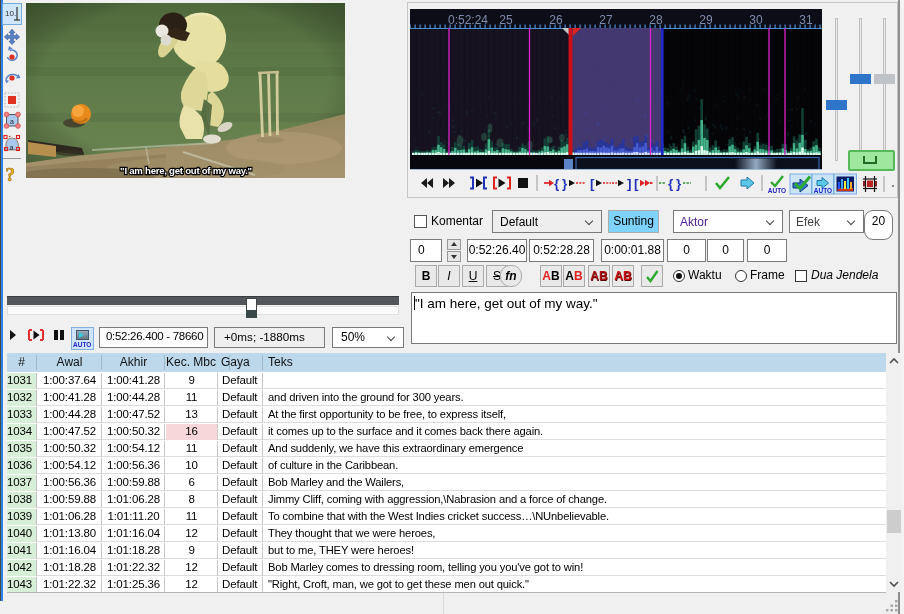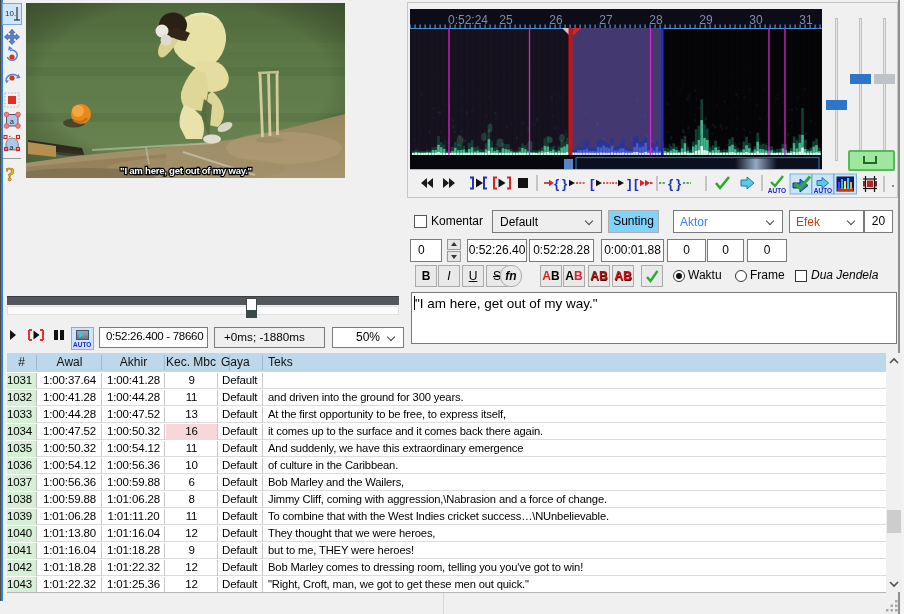--- a/index.html
+++ b/index.html
@@ -1115,28 +1115,28 @@
 </svg></div>
 
 <div class="abs" style="left:414px;top:215px;width:13px;height:13px;background:#fff;border:1px solid #555;"></div>
 <div class="abs" style="left:431px;top:214px;font-size:12px;">Komentar</div>
 <div class="combo" style="left:492px;top:210px;width:110px;height:23px;background:#eee;">
     <span style="position:absolute;left:7px;top:4px;">Default</span>
     <span class="chev"></span>
   </div>
 <div class="abs" style="left:608px;top:210px;width:51px;height:23px;background:#7dd3fc;border:1px solid #adadad;font-size:12px;text-align:center;line-height:21px;">Sunting</div>
 <div class="combo" style="left:673px;top:210px;width:110px;height:23px;">
-    <span style="position:absolute;left:6px;top:4px;color:#3b82f6;">Aktor</span>
+    <span style="position:absolute;left:6px;top:4px;color:#4c1d95;">Aktor</span>
     <span class="chev"></span>
   </div>
 <div class="combo" style="left:789px;top:210px;width:75px;height:23px;">
-    <span style="position:absolute;left:6px;top:4px;color:#c2410c;">Efek</span>
+    <span style="position:absolute;left:6px;top:4px;color:#404040;">Efek</span>
     <span class="chev"></span>
   </div>
-<div class="tb" style="left:864px;top:210px;width:29px;height:23px;text-align:center;line-height:21px;">20</div>
+<div class="tb" style="left:864px;top:210px;width:29px;height:30px;text-align:center;line-height:21px;border-radius:9px;">20</div>
 
 <div class="tb" style="left:410px;top:239px;width:32px;height:23px;">
     <span style="position:absolute;left:7px;top:3px;">0</span>
   </div>
 <div class="abs" style="left:447px;top:239px;width:14px;height:23px;">
 <div style="position:absolute;top:0;width:14px;height:11px;background:#e6e6e6;border:1px solid #999;"></div>
 <div style="position:absolute;top:12px;width:14px;height:11px;background:#e6e6e6;border:1px solid #999;"></div>
 <div style="position:absolute;left:4px;top:3px;width:0;height:0;border-left:3px solid transparent;border-right:3px solid transparent;border-bottom:4px solid #333;"></div>
 <div style="position:absolute;left:4px;top:16px;width:0;height:0;border-left:3px solid transparent;border-right:3px solid transparent;border-top:4px solid #333;"></div>
 </div>
@@ -1190,21 +1190,21 @@
 <div style="position:absolute;left:7px;top:4px;width:0;height:0;border-top:3px solid transparent;border-bottom:3px solid transparent;border-left:5px solid #3cd;"></div>
 <div style="position:absolute;left:1px;top:13px;font-size:6.5px;font-weight:bold;color:#2222cc;">AUTO</div>
 </div>
 <div class="tb" style="left:99px;top:327px;width:109px;height:21px;background:#fdfdfd;white-space:nowrap;overflow:hidden;">
     <span style="position:absolute;left:6px;top:2px;font-size:11.5px;letter-spacing:-0.3px;">0:52:26.400 - 78660</span>
   </div>
 <div class="tb" style="left:214px;top:327px;width:111px;height:21px;background:#efefef;white-space:nowrap;overflow:hidden;">
     <span style="position:absolute;left:9px;top:2px;font-size:11.7px;">+0ms; -1880ms</span>
   </div>
 <div class="combo" style="left:332px;top:327px;width:72px;height:21px;">
-    <span style="position:absolute;left:23px;top:2px;">50%</span>
+    <span style="position:absolute;left:8px;top:2px;">50%</span>
     <span class="chev" style="top:6px;"></span>
   </div>
 
 <div class="abs" style="left:7px;top:353px;width:879px;height:19px;background:#bcd8ea;font-size:12px;color:#111;">
 <div style="position:absolute;left:0;top:2px;width:30px;text-align:center;border-right:1px solid #9fb9c8;height:15px;line-height:15px;">#</div>
 <div style="position:absolute;left:31px;top:2px;width:64px;text-align:center;border-right:1px solid #9fb9c8;height:15px;line-height:15px;">Awal</div>
 <div style="position:absolute;left:96px;top:2px;width:62px;text-align:center;border-right:1px solid #9fb9c8;height:15px;line-height:15px;">Akhir</div>
 <div style="position:absolute;left:159px;top:2px;width:64px;text-align:left;border-right:1px solid #9fb9c8;height:15px;line-height:15px;">Kec. Mbc</div>
 <div style="position:absolute;left:212px;top:2px;width:44px;padding-left:2px;border-right:1px solid #9fb9c8;height:15px;line-height:15px;">Gaya</div>
 <div style="position:absolute;left:261px;top:2px;height:15px;line-height:15px;">Teks</div>

